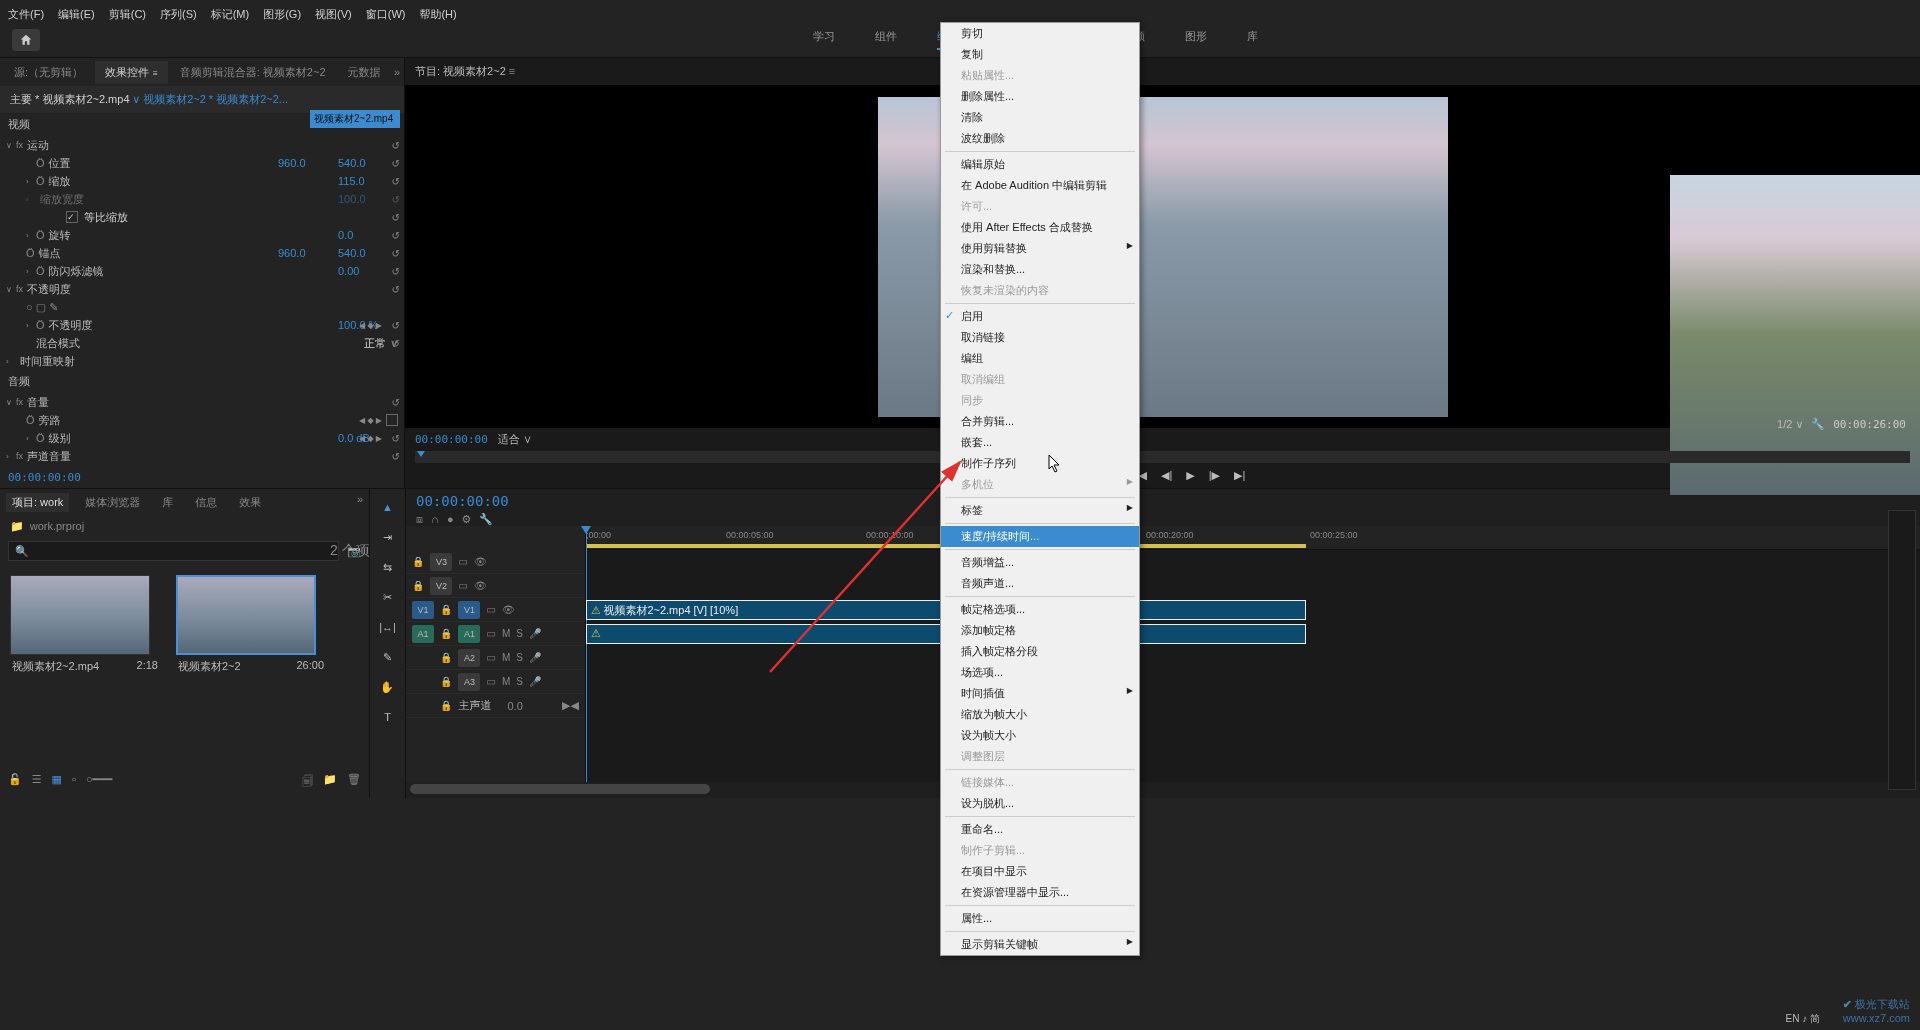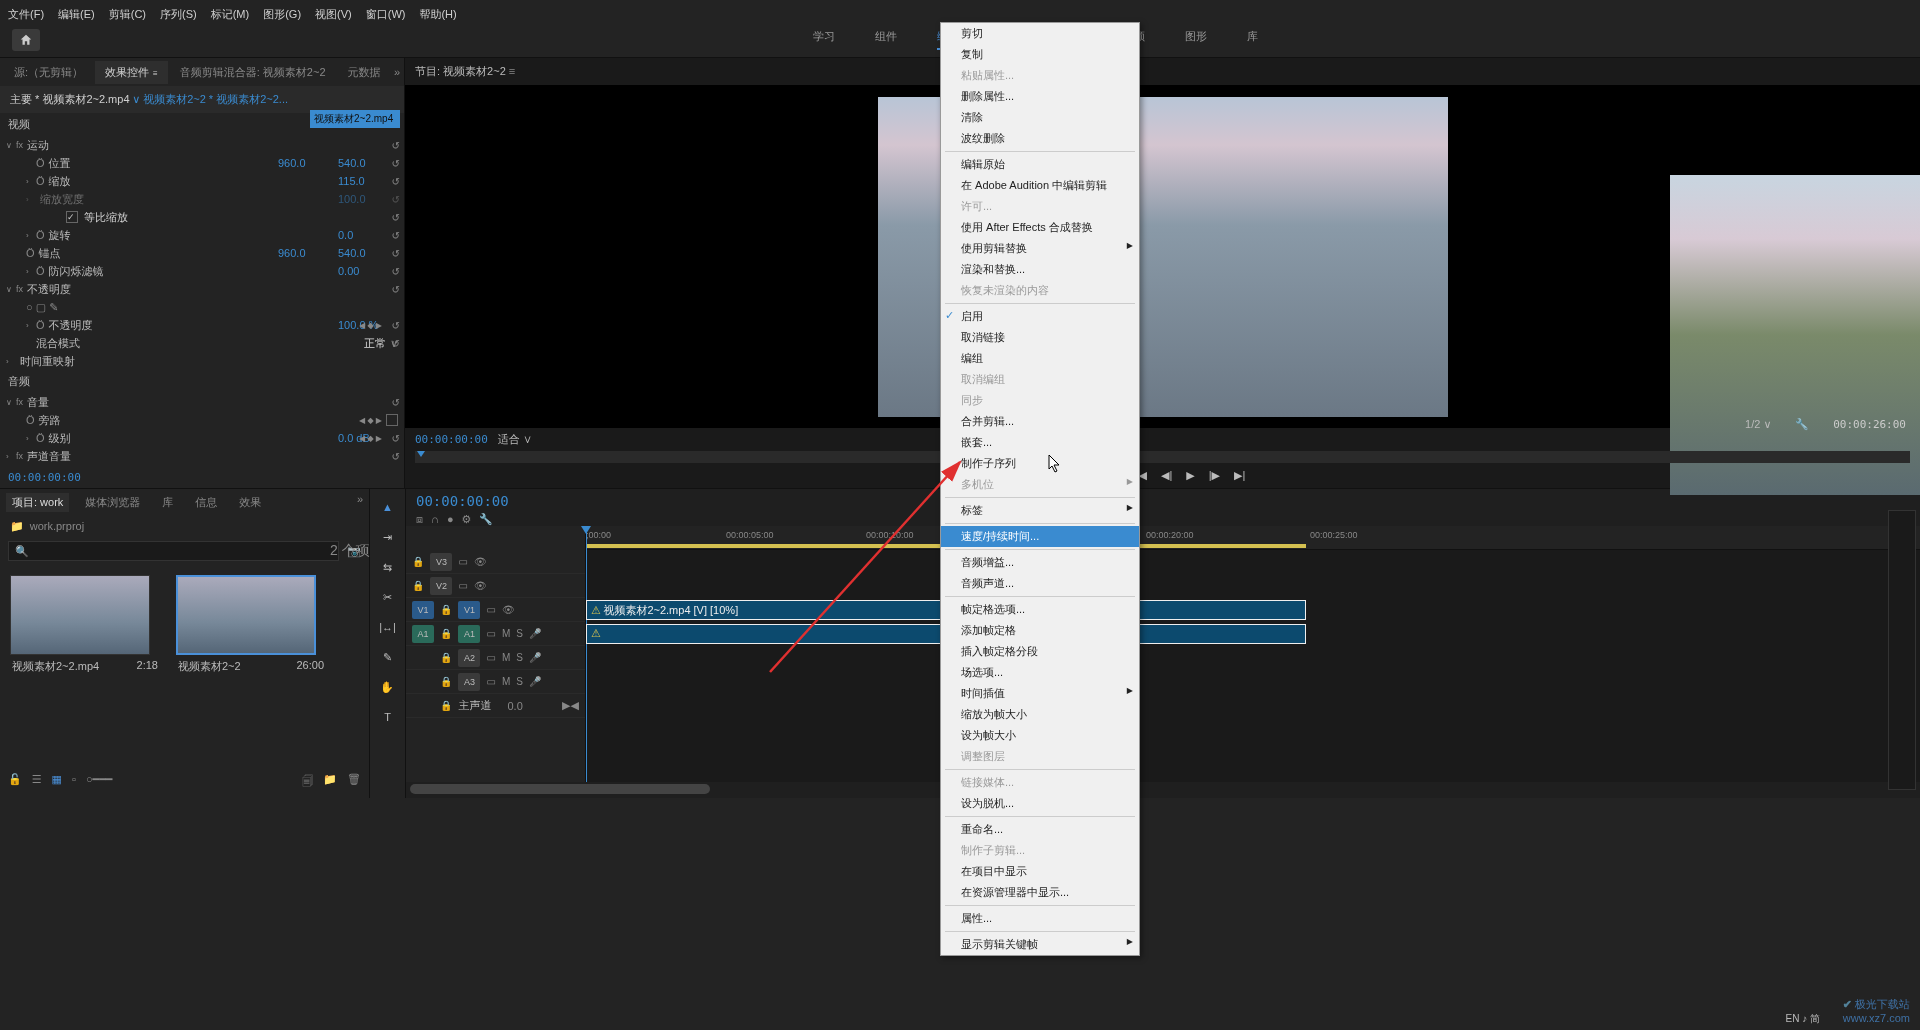--- a/index.html
+++ b/index.html
@@ -113,21 +113,21 @@
 
 
 .anno-arrow { position: absolute; z-index: 200; pointer-events: none; }
 
 
 .cursor { position: absolute; z-index: 300; width: 14px; height: 18px; pointer-events: none; }
 
 .watermark { position: absolute; right: 10px; bottom: 6px; color: #4a90d9; font-size: 10px; opacity: 0.7; }
 .watermark .logo { color: #6ac; font-weight: bold; }
 
-.right-tc-area { position: absolute; right: 14px; top: 418px; display: flex; align-items: center; gap: 24px; color: #bbb; }
+.right-tc-area { position: absolute; right: 14px; top: 418px; display: flex; align-items: center; gap: 8px; color: #bbb; }
 .right-tc { font-family: monospace; color: #ccc; }
 
 .items-count { position: absolute; right: 14px; top: 542px; color: #888; font-size: 14px; }
 
 .audio-meter { position: absolute; right: 4px; top: 510px; width: 28px; height: 280px; background: #1a1a1a; border: 1px solid #333; }
 
 .scroll-thumb { position: absolute; height: 10px; background: #444; border-radius: 5px; }
 </style>
 </head>
 <body>

